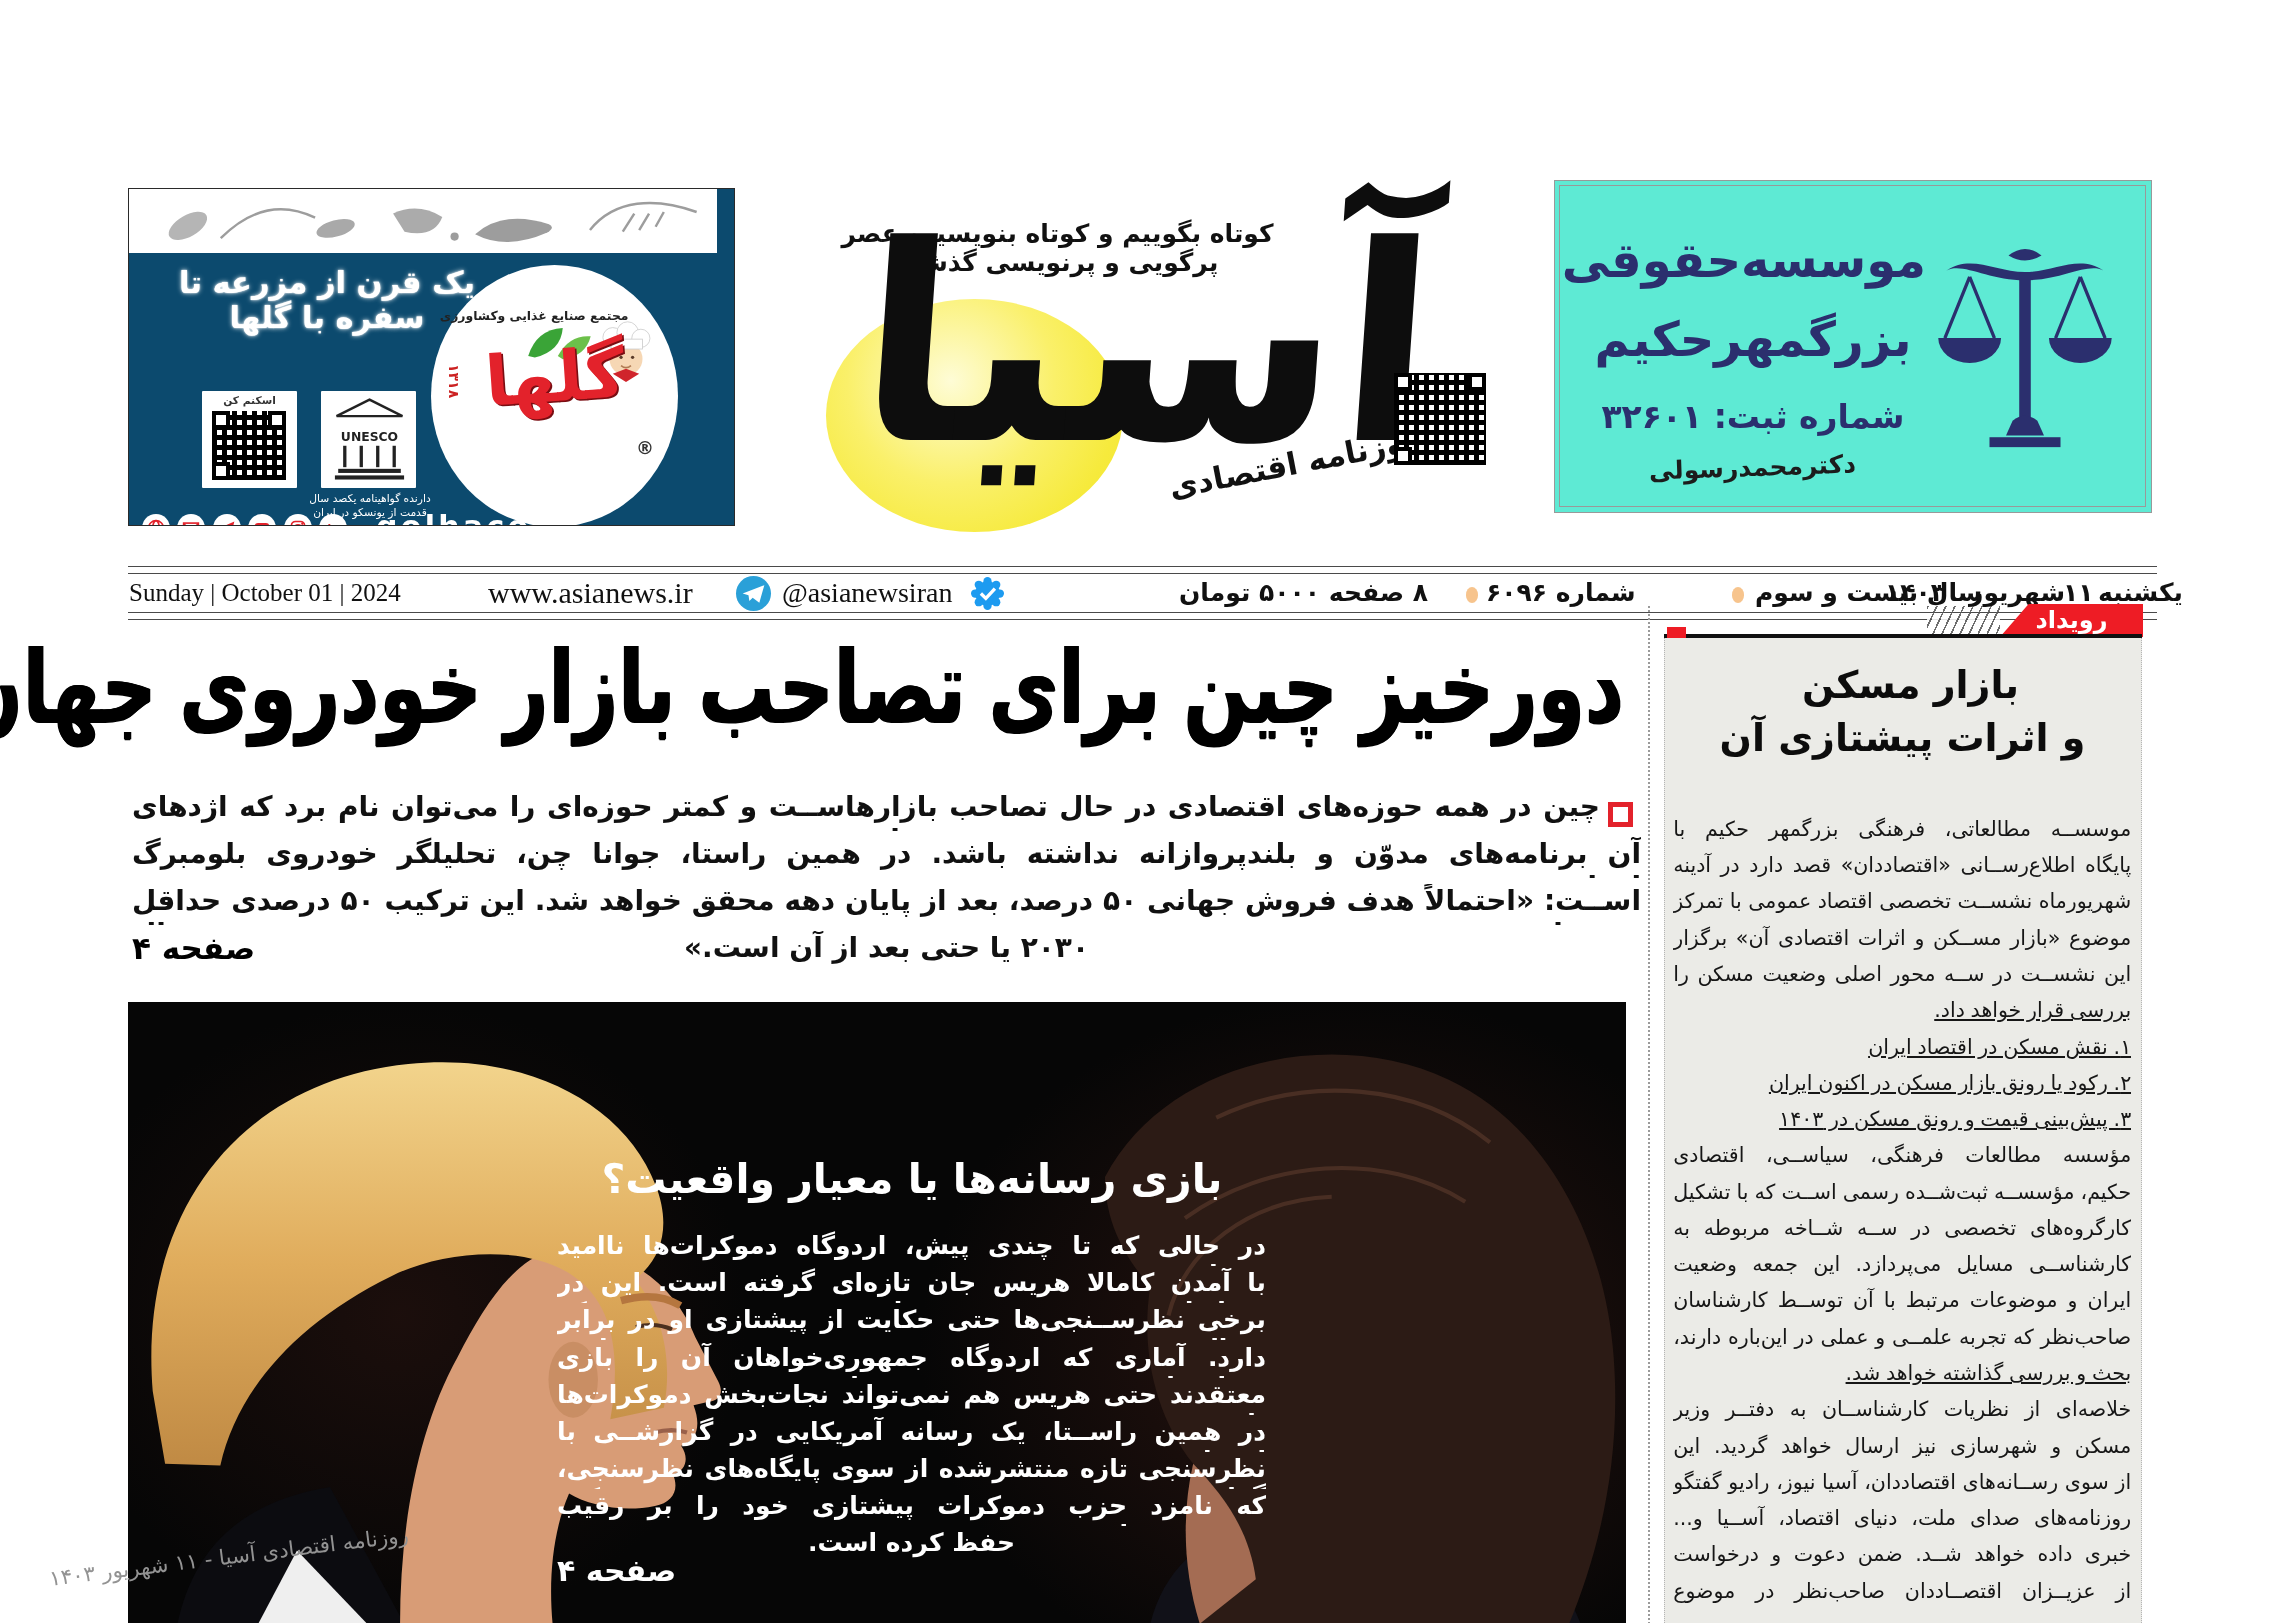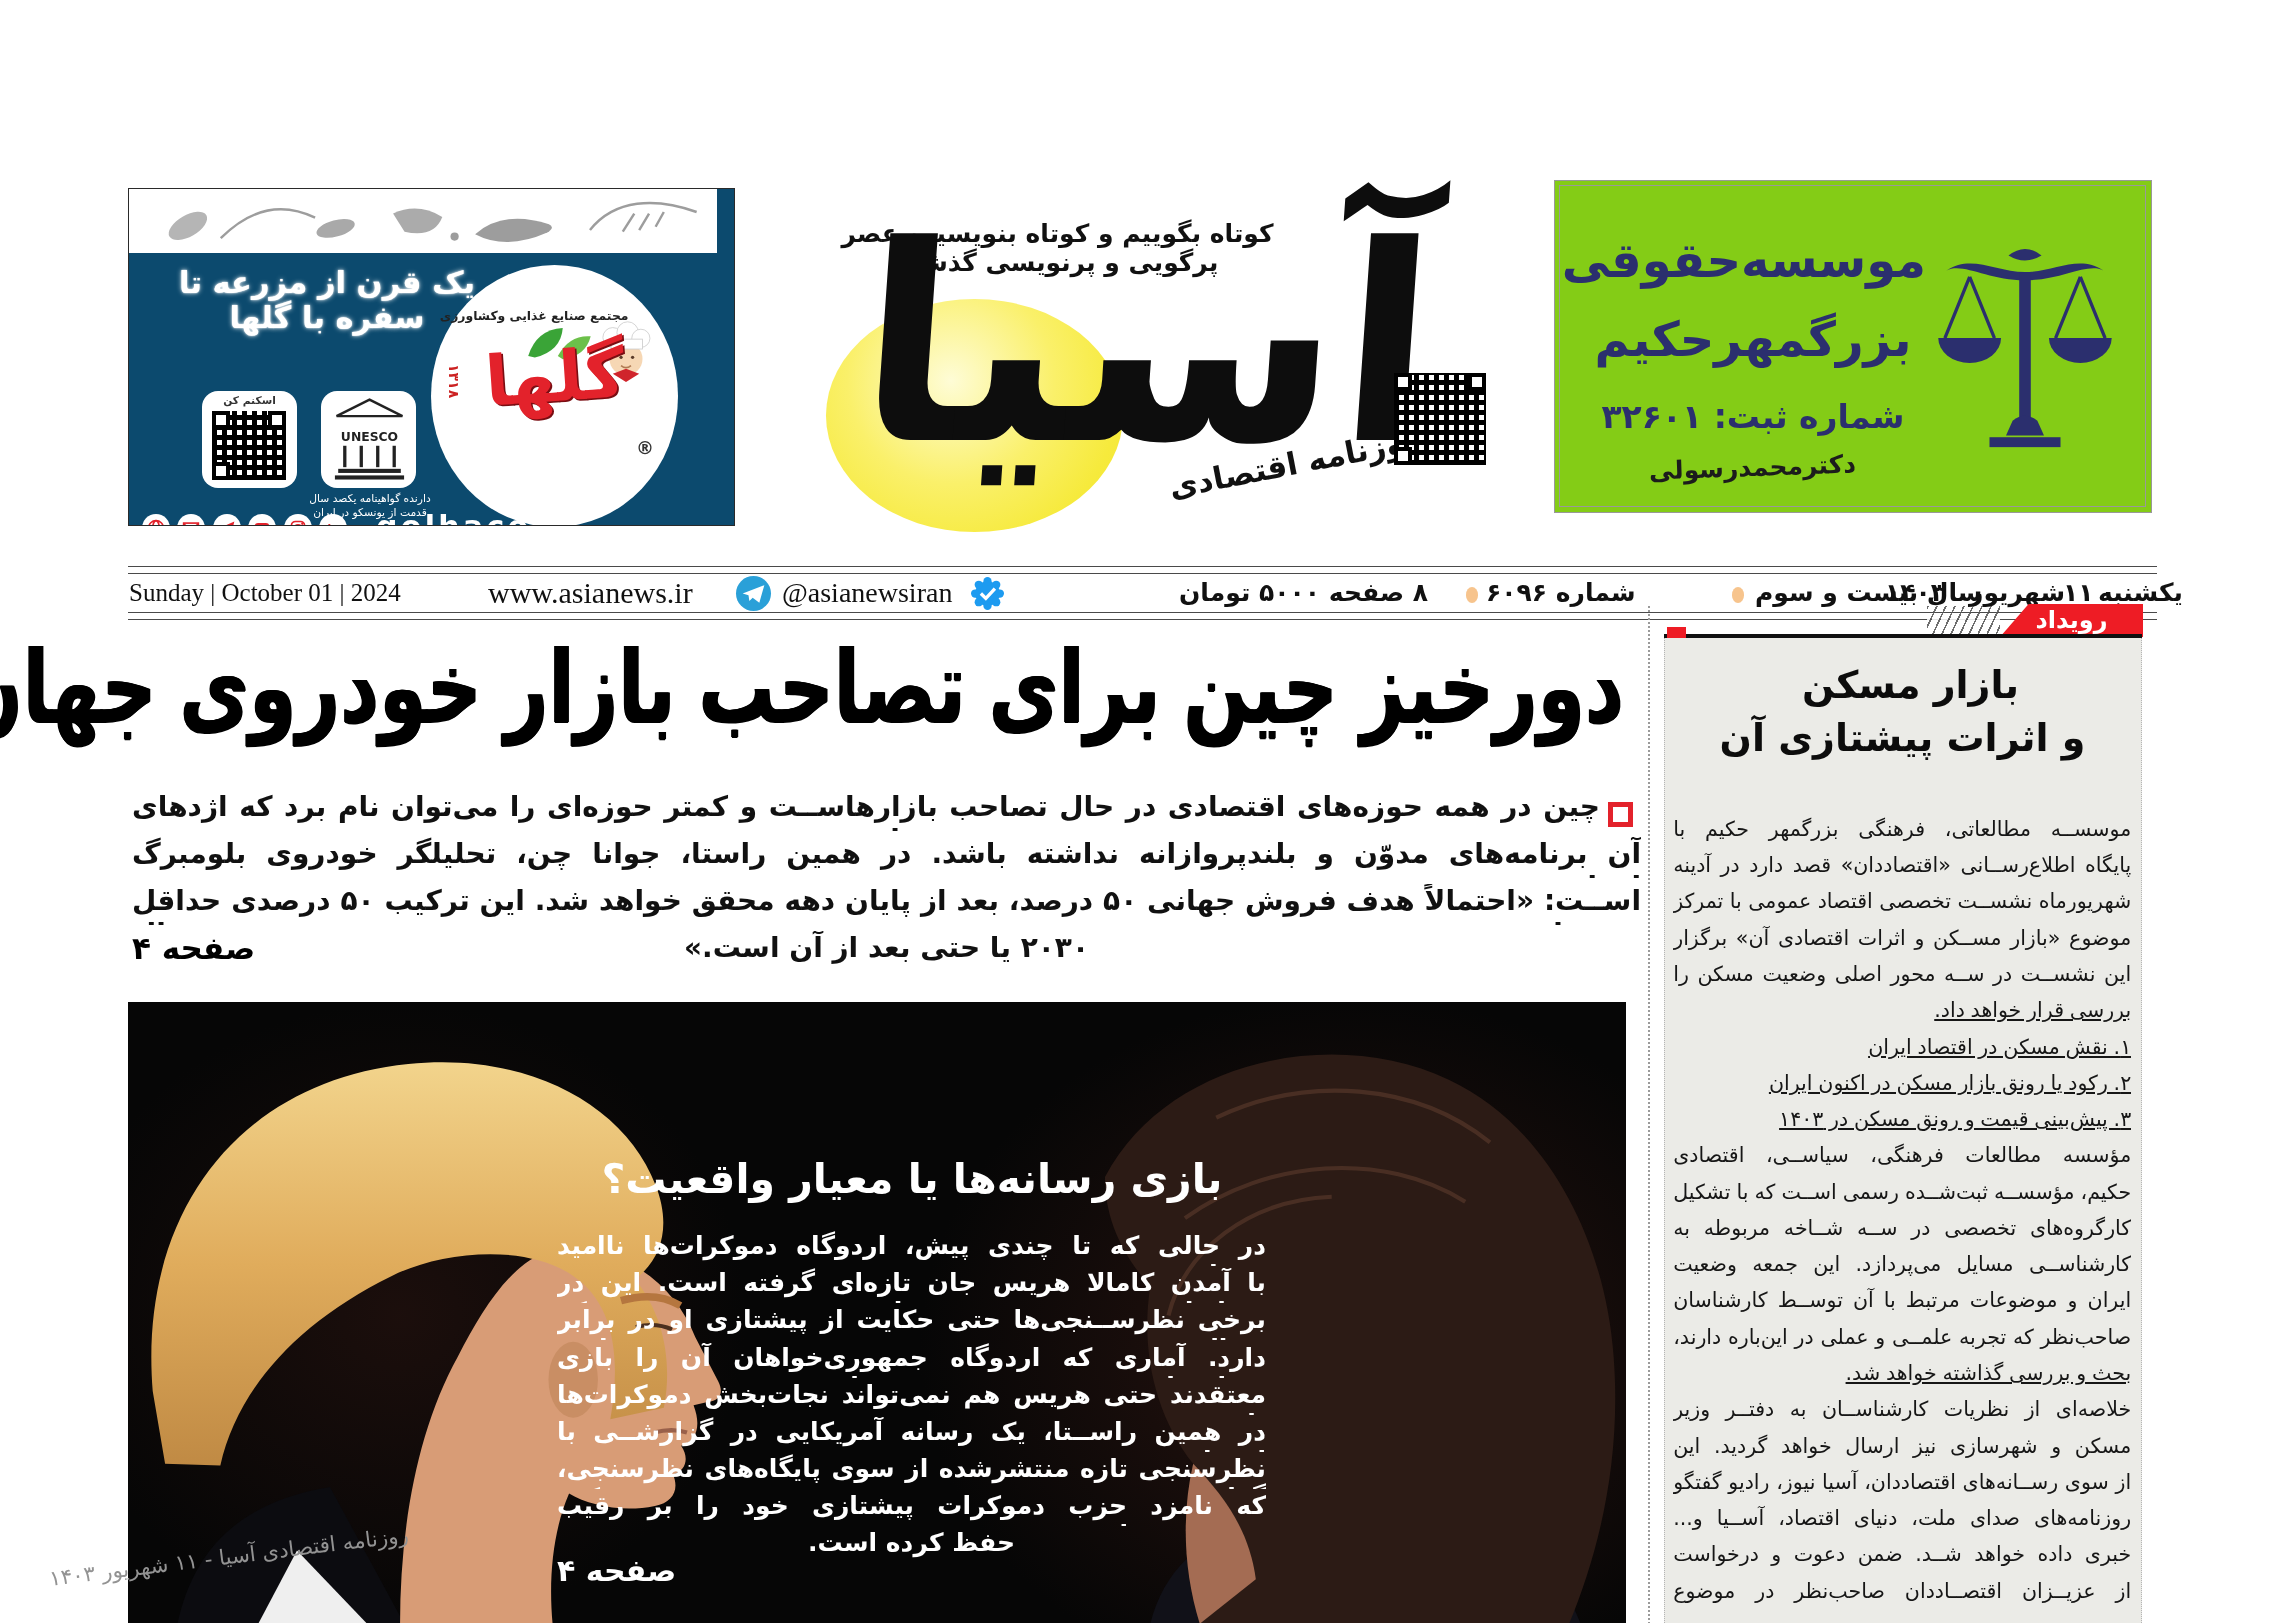--- a/index.html
+++ b/index.html
@@ -11,21 +11,21 @@
   .ad{left:128px;top:188px;width:588px;height:336px;background:#0c4a6e;border:1.6px solid #2a2a2a;overflow:hidden;padding-left:17px;}
   .ad-topstrip{left:0;top:0;width:588px;height:64px;background:#fff;}
   .ad-slogan{left:33px;top:76px;width:330px;font-size:30.5px;font-weight:bold;color:#fff;text-align:center;
              text-shadow:0 0 5px rgba(255,255,255,.85),0 0 1.6px #fff;}
   .ad-circle{left:302px;top:76px;width:247px;height:262px;background:#fff;border-radius:50%;}
   .ad-company{left:8.2px;top:43px;width:190px;font-size:12.4px;font-weight:bold;color:#222;text-align:center;}
   .ad-brand{left:25px;top:78px;width:198px;font-size:69px;font-weight:bold;color:#e3222b;text-align:center;
             text-shadow:1.6px 1.6px 0 #7a0d12;transform:rotate(-4deg);line-height:1;}
   .ad-brandyear{left:15px;top:99px;font-size:14px;color:#c22;writing-mode:vertical-rl;font-weight:bold;}
   .ad-reg{left:205px;top:172px;font-size:18px;color:#333;font-weight:bold;}
-  .ad-whitebox{background:#fff;border-radius:16px;}
+  .ad-whitebox{background:#fff;border-radius:1px;}
   .ad-qrbox{left:73px;top:202px;width:95px;height:97px;}
   .ad-qrlabel{left:0;top:3.3px;width:95px;font-size:10.7px;font-weight:bold;color:#333;text-align:center;}
   .qr{background:
       repeating-linear-gradient(0deg,#000 0 5px,transparent 5px 10px),
       repeating-linear-gradient(90deg,#000 0 5px,#fff 5px 10px);}
   .qr-inner{left:10px;top:20px;width:74px;height:69px;}
   .qr-finder{position:absolute;width:18px;height:18px;border:4.1px solid #000;background:#fff;box-sizing:border-box;}
   .ad-unescobox{left:192px;top:202px;width:95px;height:97px;}
   .ad-unescocap{left:173px;top:303px;width:136px;font-size:10.7px;color:#fff;text-align:center;line-height:1.35;}
   .ad-social{left:13px;top:325px;height:28px;display:flex;align-items:center;gap:7.4px;}
@@ -33,21 +33,21 @@
   .ad-handle{left:247px;top:320px;font-size:30px;font-weight:bold;color:#fff;letter-spacing:3.3px;}
   
   .tagline{left:804px;top:219px;width:507px;font-size:25px;font-weight:bold;text-align:center;color:#111;}
   .sun{left:826px;top:299px;width:297px;height:233px;border-radius:50%;
        background:radial-gradient(circle at 42% 35%,#fefcd6 0%,#faf06a 45%,#f6ea3c 75%,#f3e42f 100%);}
   .logo-asia{left:783px;top:165px;width:726px;height:379px;font-size:272px;line-height:363px;font-weight:bold;
              text-align:center;color:#0d0d0d;transform:skewX(-4deg);}
   .logo-sub{left:1167px;top:445px;font-size:31px;font-weight:bold;color:#111;transform:rotate(-11deg);}
   .logo-qr{left:1394px;top:373px;width:92px;height:92px;}
   
-  .legal{left:1554px;top:180px;width:596px;height:331px;background:#84cc16;border:0.8px solid #999;}
+  .legal{left:1554px;top:180px;width:596px;height:331px;background:#5eead4;border:0.8px solid #999;}
   .legal-inner{left:4.1px;top:4.1px;width:585px;height:320px;border:0.8px solid #999;}
   .legal-t1{left:25px;top:51px;width:346px;font-size:48px;font-weight:bold;color:#2b2f6e;text-align:center;}
   .legal-t2{left:25px;top:130px;width:346px;font-size:48px;font-weight:bold;color:#2b2f6e;text-align:center;}
   .legal-reg{left:25px;top:216px;width:346px;font-size:33px;font-weight:bold;color:#2b2f6e;text-align:center;}
   .legal-name{left:74px;top:272px;width:247px;font-size:25px;font-weight:bold;color:#1c1c1c;text-align:center;
               transform:rotate(-2deg);}
   
   .rule2{left:128px;width:2029px;height:5.8px;border-top:1.6px solid #4a4a4a;border-bottom:1.6px solid #4a4a4a;}
   .dl{top:576px;height:33px;line-height:33px;font-size:25px;font-weight:bold;color:#111;white-space:nowrap;}
   .serif{font-family:"Liberation Serif","DejaVu Serif",serif;font-weight:normal;}

